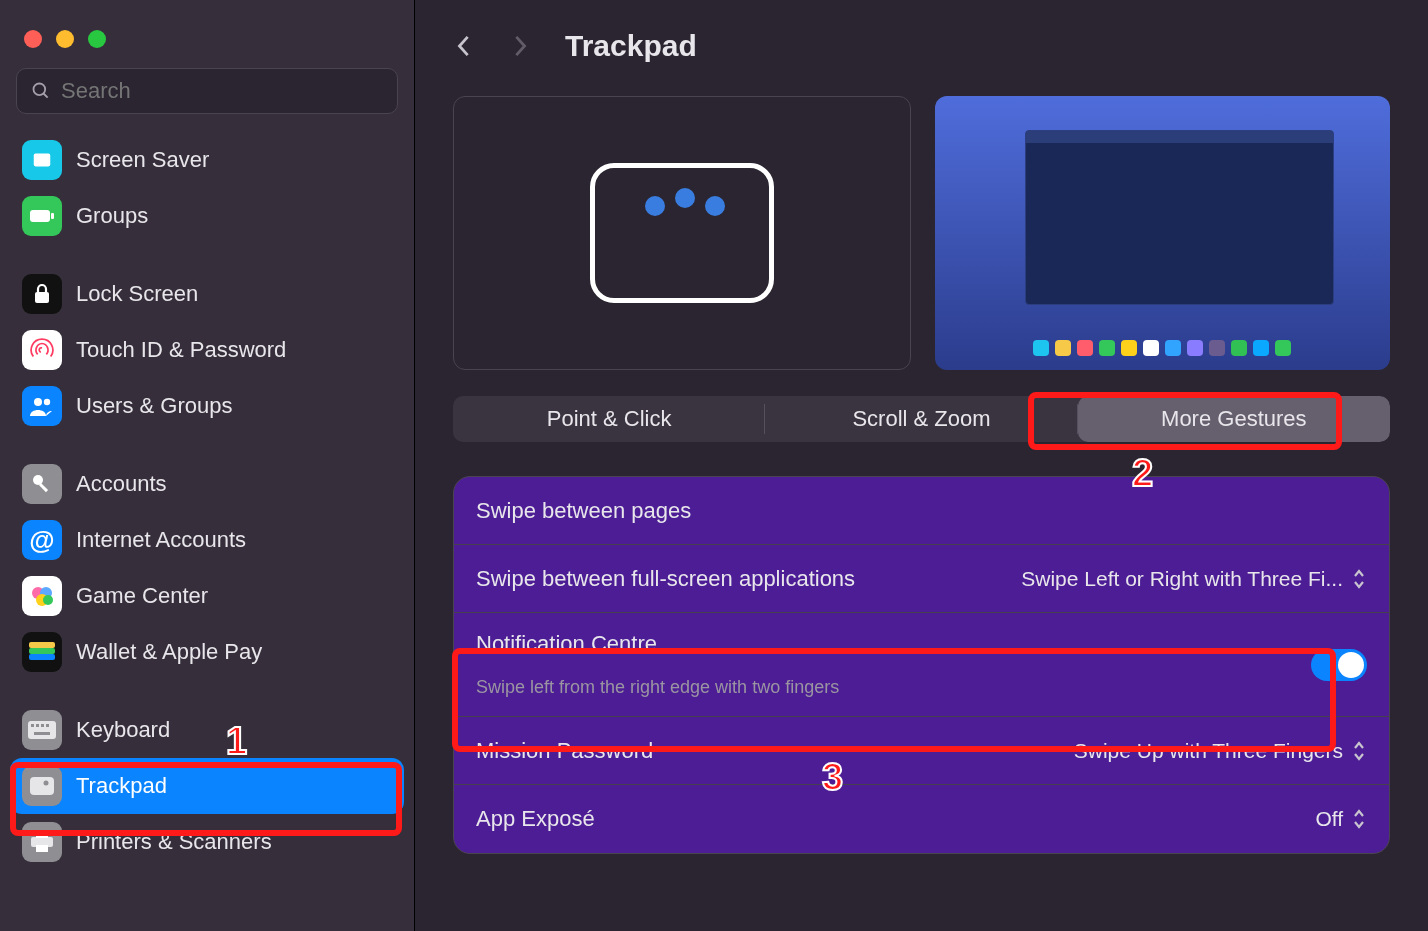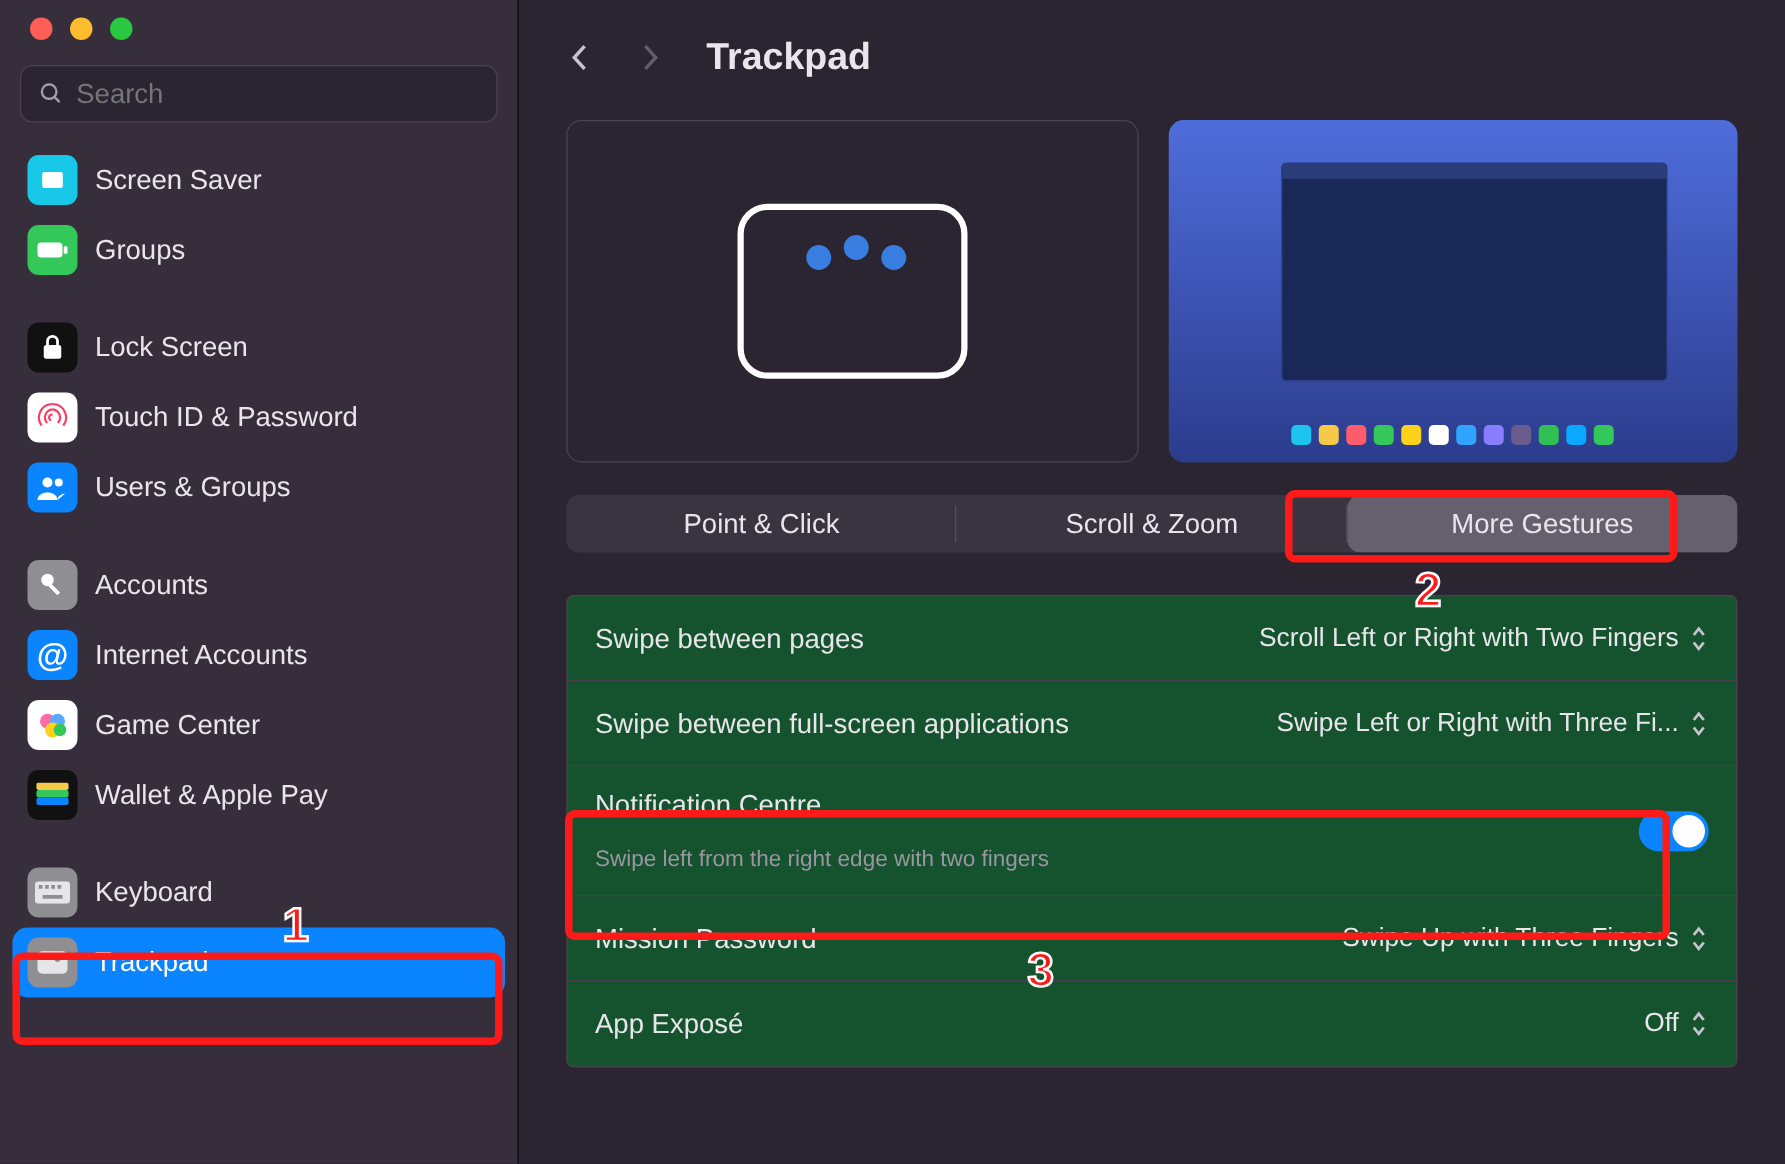--- a/index.html
+++ b/index.html
@@ -11,21 +11,21 @@
   height: 931px;
   overflow: hidden;
   display: flex;
 }
 .sidebar {
   width: 415px;
   background: #362f3b;
   border-right: 1px solid #000;
   display: flex;
   flex-direction: column;
-  padding-top: 4px;
+  padding-top: 20px;
 }
 .traffic-lights {
   display: flex;
   gap: 14px;
   padding: 10px 18px 20px 24px;
 }
 .traffic-light { width: 18px; height: 18px; border-radius: 50%; }
 .tl-close { background: #ff5f57; }
 .tl-min { background: #febc2e; }
 .tl-max { background: #28c840; }
@@ -113,22 +113,22 @@
   position: relative;
 }
 .tab:not(:last-child)::after {
   content: ""; position: absolute; right: 0; top: 8px; bottom: 8px;
   width: 1px; background: #564f5e;
 }
 .tab.active { background: #665f6e; border-radius: 10px; }
 .tab.active::after { display: none; }
 
 .settings-list {
-  margin-top: 34px; background: #14532d;
-  border: 1px solid #4a4350; border-radius: 6px;
+  margin-top: 34px; background: #4c1d95;
+  border: 1px solid #4a4350; border-radius: 17px;
   overflow: hidden;
 }
 .setting-row {
   display: flex; align-items: center; justify-content: space-between;
   padding: 18px 22px; border-bottom: 1px solid #463f4e;
   min-height: 68px;
 }
 .setting-row:last-child { border-bottom: none; }
 .setting-label { font-size: 22px; }
 .setting-sub { font-size: 18px; color: #9b95a2; margin-top: 20px; }
@@ -293,20 +293,30 @@
     <div class="nav-item selected">
       <div class="nav-icon" style="background:#8e8e93">
         <svg width="26" height="20" viewBox="0 0 26 20">
             <rect x="1" y="1" width="24" height="18" rx="4" fill="#e6e6e8"></rect>
             <circle cx="17" cy="7" r="2.5" fill="#8e8e93"></circle>
           </svg>
       </div>
       <span>Trackpad</span>
     </div>
 
+    <div class="nav-item">
+      <div class="nav-icon" style="background:#8e8e93">
+        <svg width="26" height="22" viewBox="0 0 26 22" fill="#e6e6e8">
+            <rect x="2" y="6" width="22" height="10" rx="2"></rect>
+            <rect x="7" y="1" width="12" height="6" fill="#fff"></rect>
+            <rect x="7" y="14" width="12" height="7" fill="#fff"></rect>
+          </svg>
+      </div>
+      <span>Printers &amp; Scanners</span>
+    </div>
 
   </div>
 </div>
 
 <div class="main">
   <div class="header">
     <div class="nav-arrows">
       <svg class="nav-arrow" viewBox="0 0 16 24" fill="none" stroke="#c8c4ce" stroke-width="3">
           <polyline points="12,2 3,12 12,22"></polyline>
         </svg>
@@ -349,27 +359,20 @@
     <div class="tab">Scroll &amp; Zoom</div>
     <div class="tab active">More Gestures</div>
   </div>
 
   <div class="settings-list">
 
     <div class="setting-row">
       <div class="setting-left">
           <div class="setting-label">Swipe between pages</div>
         </div>
-      <div class="setting-control">
-        <span>Scroll Left or Right with Two Fingers</span>
-        <svg class="chevrons" viewBox="0 0 16 22" fill="none" stroke="#c8c4ce" stroke-width="2.2">
-            <polyline points="4,8 8,3 12,8"></polyline>
-            <polyline points="4,14 8,19 12,14"></polyline>
-          </svg>
-      </div>
     </div>
 
     <div class="setting-row">
       <div class="setting-left">
           <div class="setting-label">Swipe between full-screen applications</div>
         </div>
       <div class="setting-control">
         <span>Swipe Left or Right with Three Fi...</span>
         <svg class="chevrons" viewBox="0 0 16 22" fill="none" stroke="#c8c4ce" stroke-width="2.2">
             <polyline points="4,8 8,3 12,8"></polyline>

